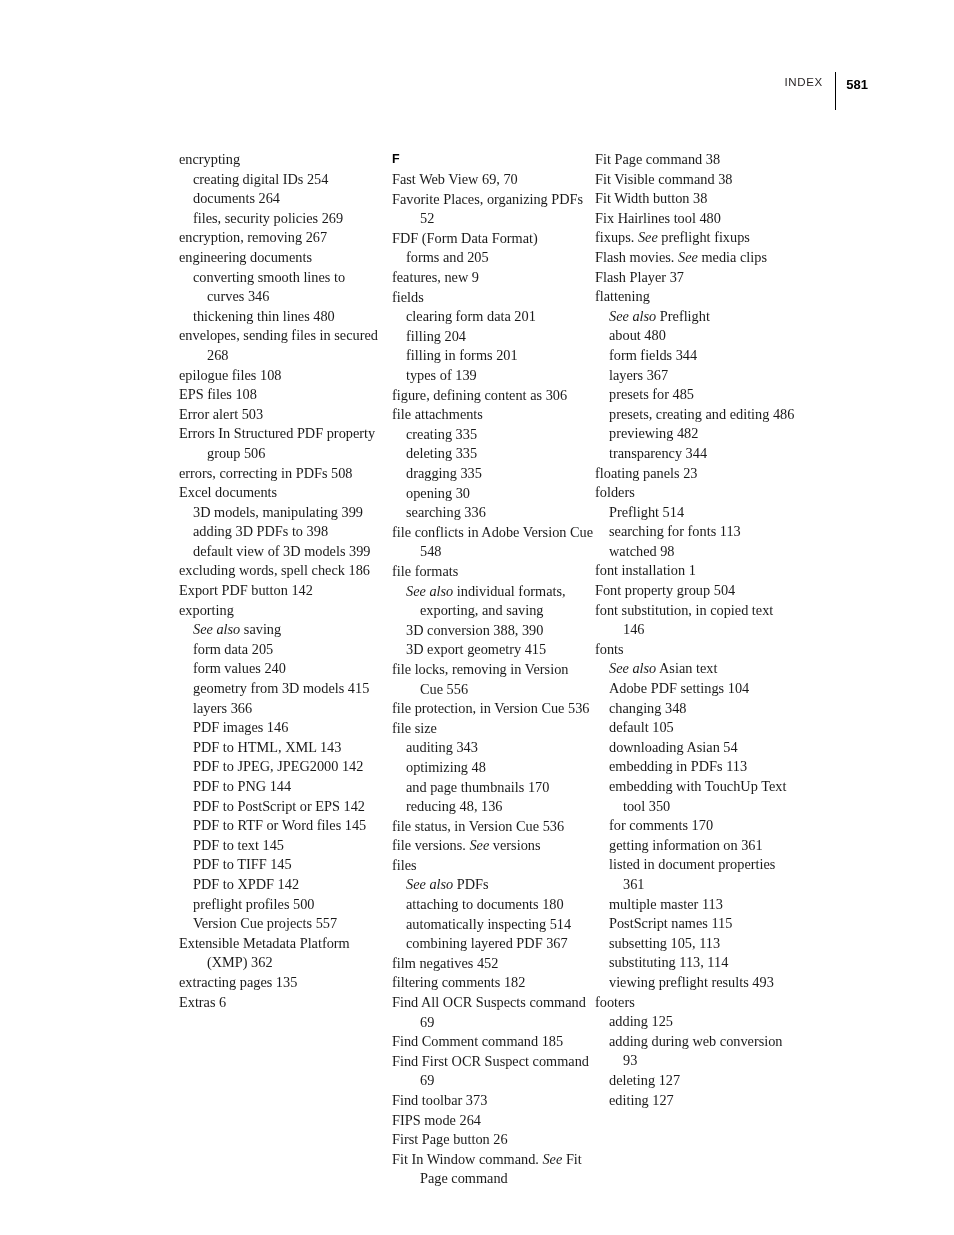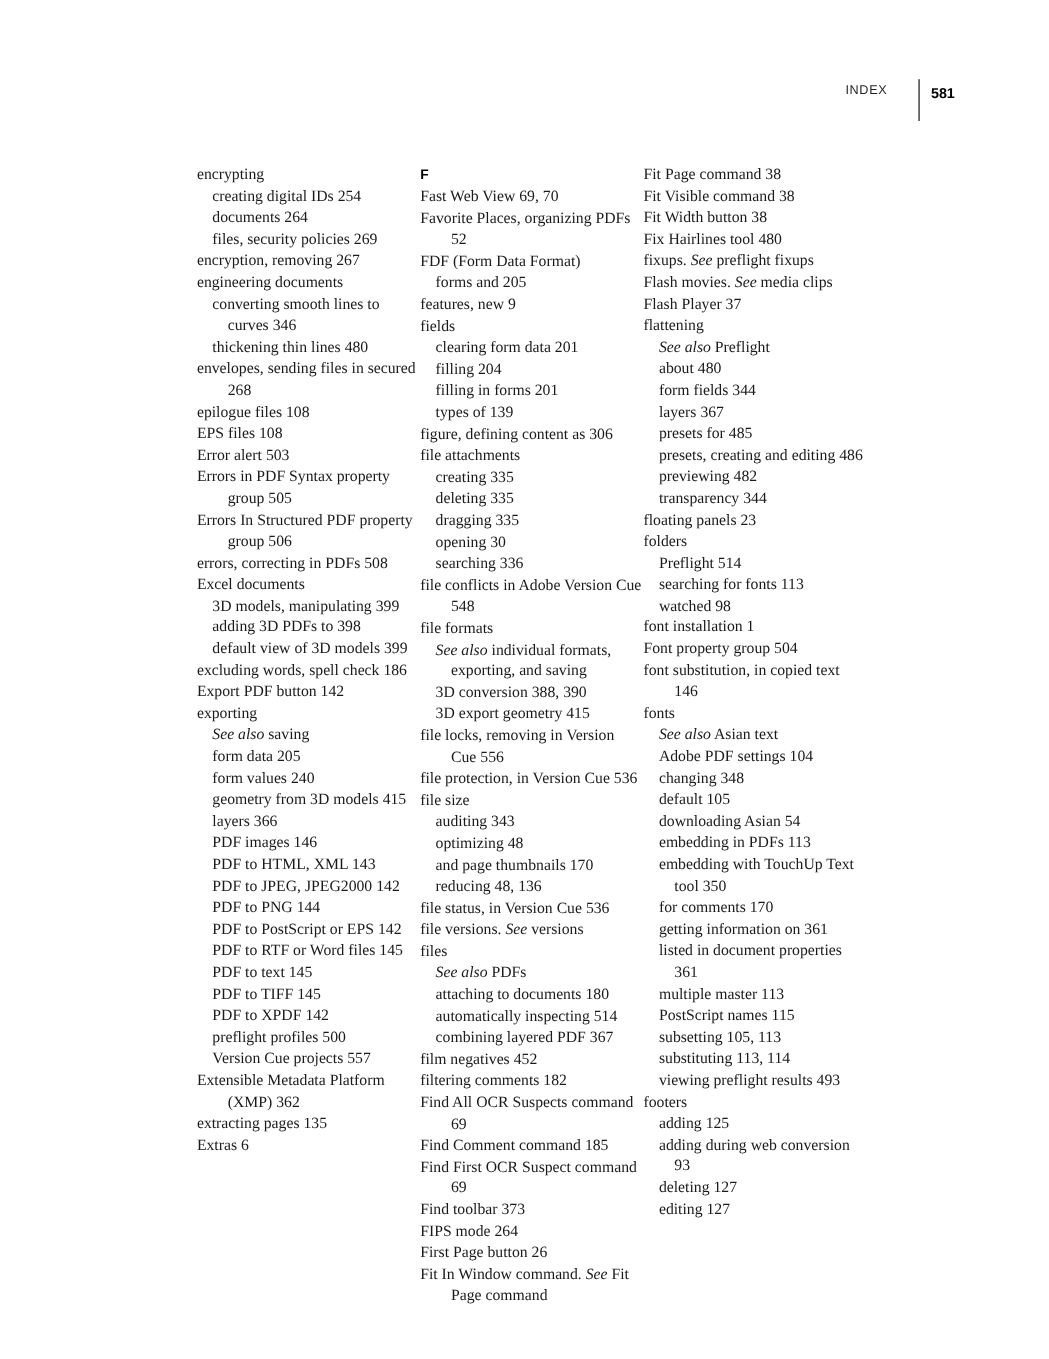--- a/index.html
+++ b/index.html
@@ -24,21 +24,21 @@
     right: 86px;
     height: 38px;
     display: flex;
     align-items: center;
   }
   #page-header .folio-label {
     font-family: "Liberation Sans", "DejaVu Sans", sans-serif;
     font-size: 11.5px;
     letter-spacing: 0.6px;
     color: #231f20;
-    padding-right: 28px;
+    padding-right: 12px;
     line-height: 1;
     position: relative;
     top: -8px;
   }
   #page-header .folio-rule {
     width: 1.6px;
     height: 38px;
     background: #000000;
     flex: 0 0 auto;
   }
@@ -60,21 +60,21 @@
     left: 179px;
     width: 716px;
     display: flex;
     align-items: flex-start;
   }
   .index-column {
     width: 203px;
     flex: 0 0 203px;
     margin-right: 0;
   }
-  .index-column:nth-child(1) { margin-right: 0; font-family: Liberation Serif, serif; }
+  .index-column:nth-child(1) { margin-right: 10px; font-family: Liberation Serif, serif; }
 
   
   .section-letter {
     font-family: "Liberation Sans", "DejaVu Sans", sans-serif;
     font-size: 12.5px;
     font-weight: bold;
     color: #000000;
     line-height: 19.6px;
     margin: 0 0 0.5px 0;
   }
@@ -118,21 +118,20 @@
       <div class="entry lvl1">documents 264</div>
       <div class="entry lvl1">files, security policies 269</div>
       <div class="entry lvl0">encryption, removing 267</div>
       <div class="entry lvl0">engineering documents</div>
       <div class="entry lvl1">converting smooth lines to curves 346</div>
       <div class="entry lvl1">thickening thin lines 480</div>
       <div class="entry lvl0">envelopes, sending files in secured 268</div>
       <div class="entry lvl0">epilogue files 108</div>
       <div class="entry lvl0">EPS files 108</div>
       <div class="entry lvl0">Error alert 503</div>
-      <div class="entry lvl0">Errors in PDF Syntax property group 505</div>
       <div class="entry lvl0">Errors In Structured PDF property group 506</div>
       <div class="entry lvl0">errors, correcting in PDFs 508</div>
       <div class="entry lvl0">Excel documents</div>
       <div class="entry lvl1">3D models, manipulating 399</div>
       <div class="entry lvl1">adding 3D PDFs to 398</div>
       <div class="entry lvl1">default view of 3D models 399</div>
       <div class="entry lvl0">excluding words, spell check 186</div>
       <div class="entry lvl0">Export PDF button 142</div>
       <div class="entry lvl0">exporting</div>
       <div class="entry lvl1"><i>See also</i> saving</div>

